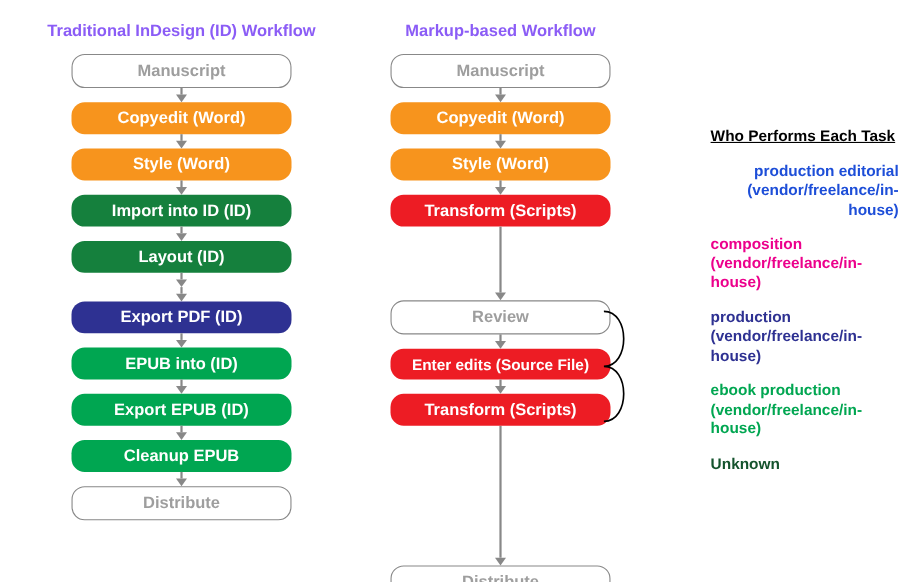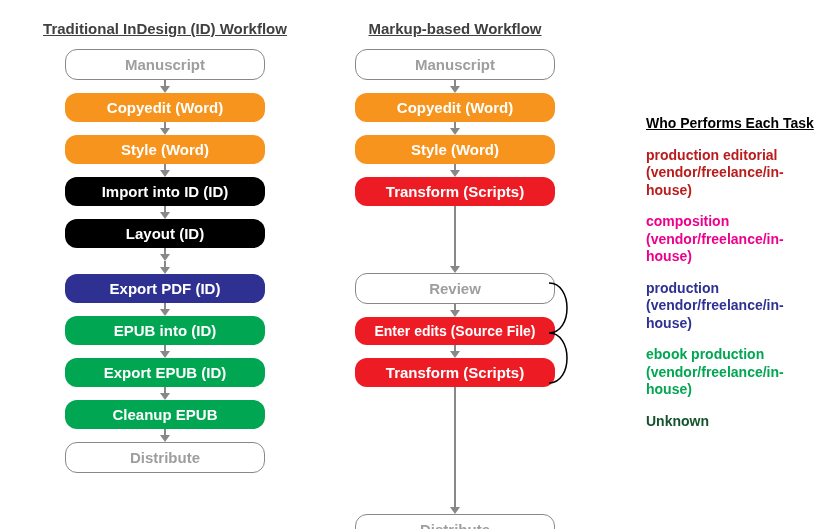--- a/index.html
+++ b/index.html
@@ -1,40 +1,40 @@
 <!DOCTYPE html>
 <html><head>
 <meta charset="utf-8">
 <style>
   * { box-sizing: border-box; margin: 0; padding: 0; }
   body { font-family: Arial, Helvetica, sans-serif; background: #fff; width: 817px; height: 529px; position: relative; }
   .container { display: flex; padding: 20px 10px 10px 35px; }
   .col { display: flex; flex-direction: column; align-items: center; }
   .col.left { width: 260px; margin-right: 30px; }
   .col.right { width: 260px; margin-right: 20px; }
-  .col-title { font-weight: bold; font-size: 15px; color: #404040; margin-bottom: 12px; text-decoration: underline; }
+  .col-title { font-weight: bold; font-size: 15px; color: #8b5cf6; margin-bottom: 12px; }
   .box { width: 200px; text-align: center; font-weight: bold; font-size: 15px; padding: 6px 4px; border-radius: 12px; color: #fff; }
   .box.outline { border: 1px solid #888; color: #9e9e9e; background: #fff; }
   .box.orange { background: #f7941d; }
-  .box.magenta { background: #000000; }
+  .box.magenta { background: #15803d; }
   .box.blue { background: #2e3192; }
   .box.green { background: #00a651; }
   .box.red { background: #ed1c24; }
   .arrow { width: 12px; display: flex; flex-direction: column; align-items: center; }
   .arrow .shaft { width: 2px; background: #888; }
   .arrow .head { width: 0; height: 0; border-left: 5px solid transparent; border-right: 5px solid transparent; border-top: 7px solid #888; }
   .arrow.short .shaft { height: 6px; }
   .arrow.long .shaft { height: 60px; }
   .arrow.xlong .shaft { height: 120px; }
   .loop { position: absolute; width: 28px; height: 58px; pointer-events: none; }
   .loop svg { width: 100%; height: 100%; overflow: visible; }
   .legend { position: absolute; left: 605px; top: 115px; font-size: 14px; line-height: 1.25; margin-left: 41px; }
   .legend .lg-title { font-weight: bold; text-decoration: underline; color: #000; margin-bottom: 14px; }
   .legend .lg-item { font-weight: bold; margin-bottom: 14px; }
-  .legend .orange-t { color: #b91c1c; }
+  .legend .orange-t { color: #1d4ed8; text-align: right; }
   .legend .magenta-t { color: #ec008c; }
   .legend .blue-t { color: #2e3192; }
   .legend .green-t { color: #00a651; }
   .legend .red-t { color: #14532d; }
   .rel { position: relative; }
 </style>
 </head>
 <body>
 
 <div class="container">

